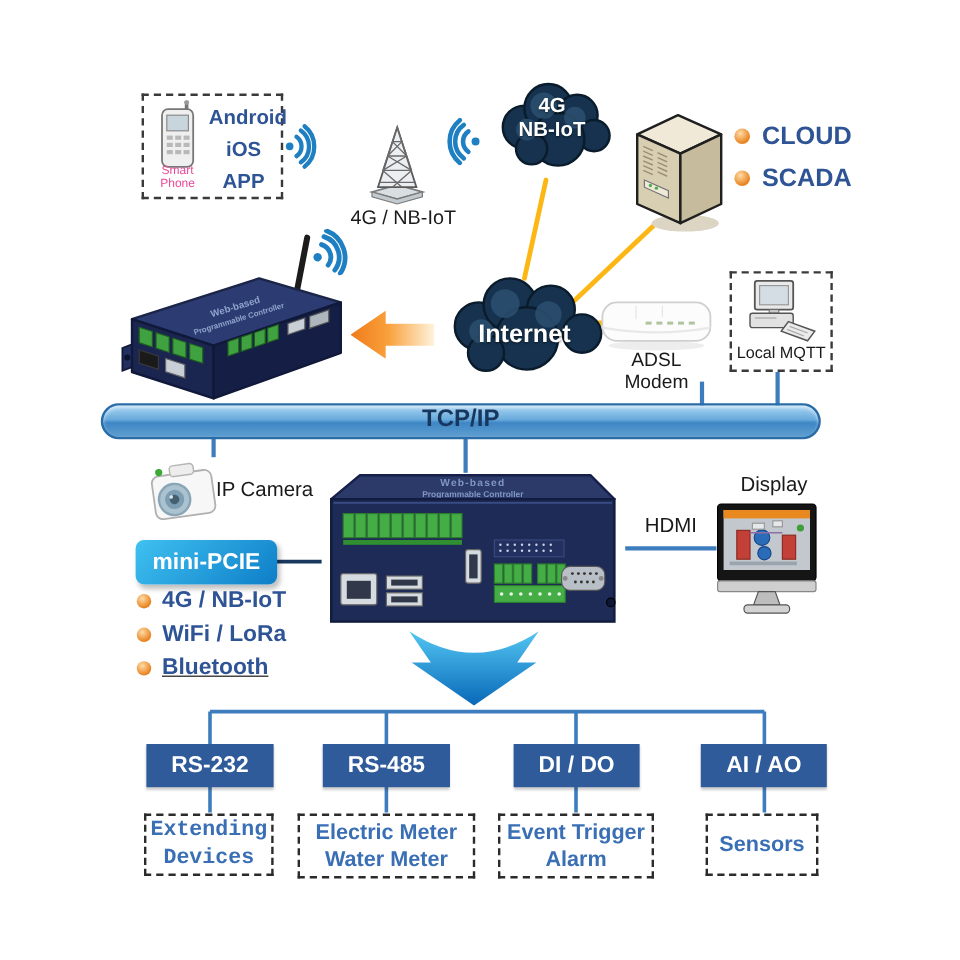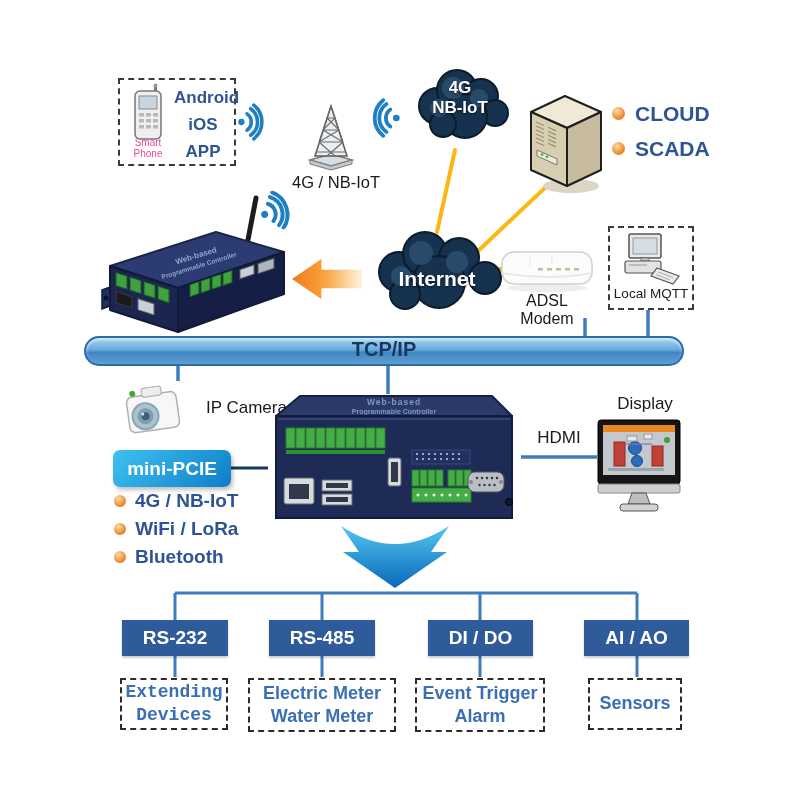--- a/index.html
+++ b/index.html
@@ -305,36 +305,36 @@
     <g transform="rotate(-8 36 34)">
       <rect x="10" y="16" width="50" height="36" rx="6" fill="#F7F7F7" stroke="#B0B0B0" stroke-width="1.5"></rect>
       <rect x="26" y="9" width="20" height="9" rx="3" fill="#EDEDED" stroke="#B5B5B5" stroke-width="1.2"></rect>
       <circle cx="27" cy="37" r="13" fill="#ABC3D0" stroke="#8AA5B5" stroke-width="2"></circle>
       <circle cx="27" cy="37" r="8" fill="#7D9DB3"></circle>
       <circle cx="27" cy="37" r="4" fill="#44606F"></circle>
       <circle cx="24.5" cy="34.5" r="1.5" fill="#D8E6EE"></circle>
       <circle cx="17" cy="13" r="3" fill="#3BAA35"></circle>
     </g>
   </svg>
-  <div class="abs plain-label" style="left:206px;top:398px;font-size:17px;">IP Camera</div>
+  <div class="abs plain-label" style="left:180px;top:398px;font-size:17px;">IP Camera</div>
 
   <div class="abs" id="mini-pcie">
     <span>mini-PCIE</span>
   </div>
 
   <div class="abs" style="left:114px;top:487px;">
     <div class="bullet-row" style="height:28px;">
       <div class="bullet" style="width:12px;height:12px;"></div>
       <span class="feat-label">4G / NB-IoT</span>
     </div>
     <div class="bullet-row" style="height:28px;justify-content:space-between;">
       <div class="bullet" style="width:12px;height:12px;"></div>
       <span class="feat-label">WiFi / LoRa</span>
     </div>
-    <div class="bullet-row" style="height:28px;">
+    <div class="bullet-row" style="height:28px;text-decoration:underline;">
       <div class="bullet" style="width:12px;height:12px;"></div>
       <span class="feat-label">Bluetooth</span>
     </div>
   </div>
 
   <svg class="abs" style="left:266px;top:392px;" width="256" height="132" viewBox="0 0 256 132">
     <polygon points="10,24 34,4 226,4 246,24" fill="#2B3A68" stroke="#16204A" stroke-width="2" stroke-linejoin="round"></polygon>
     <g fill="#8096C6" text-anchor="middle" font-family="Liberation Sans,sans-serif" font-weight="bold">
       <text x="128" y="13" font-size="8.5" letter-spacing="1">Web-based</text>
       <text x="128" y="22" font-size="7">Programmable Controller</text>

